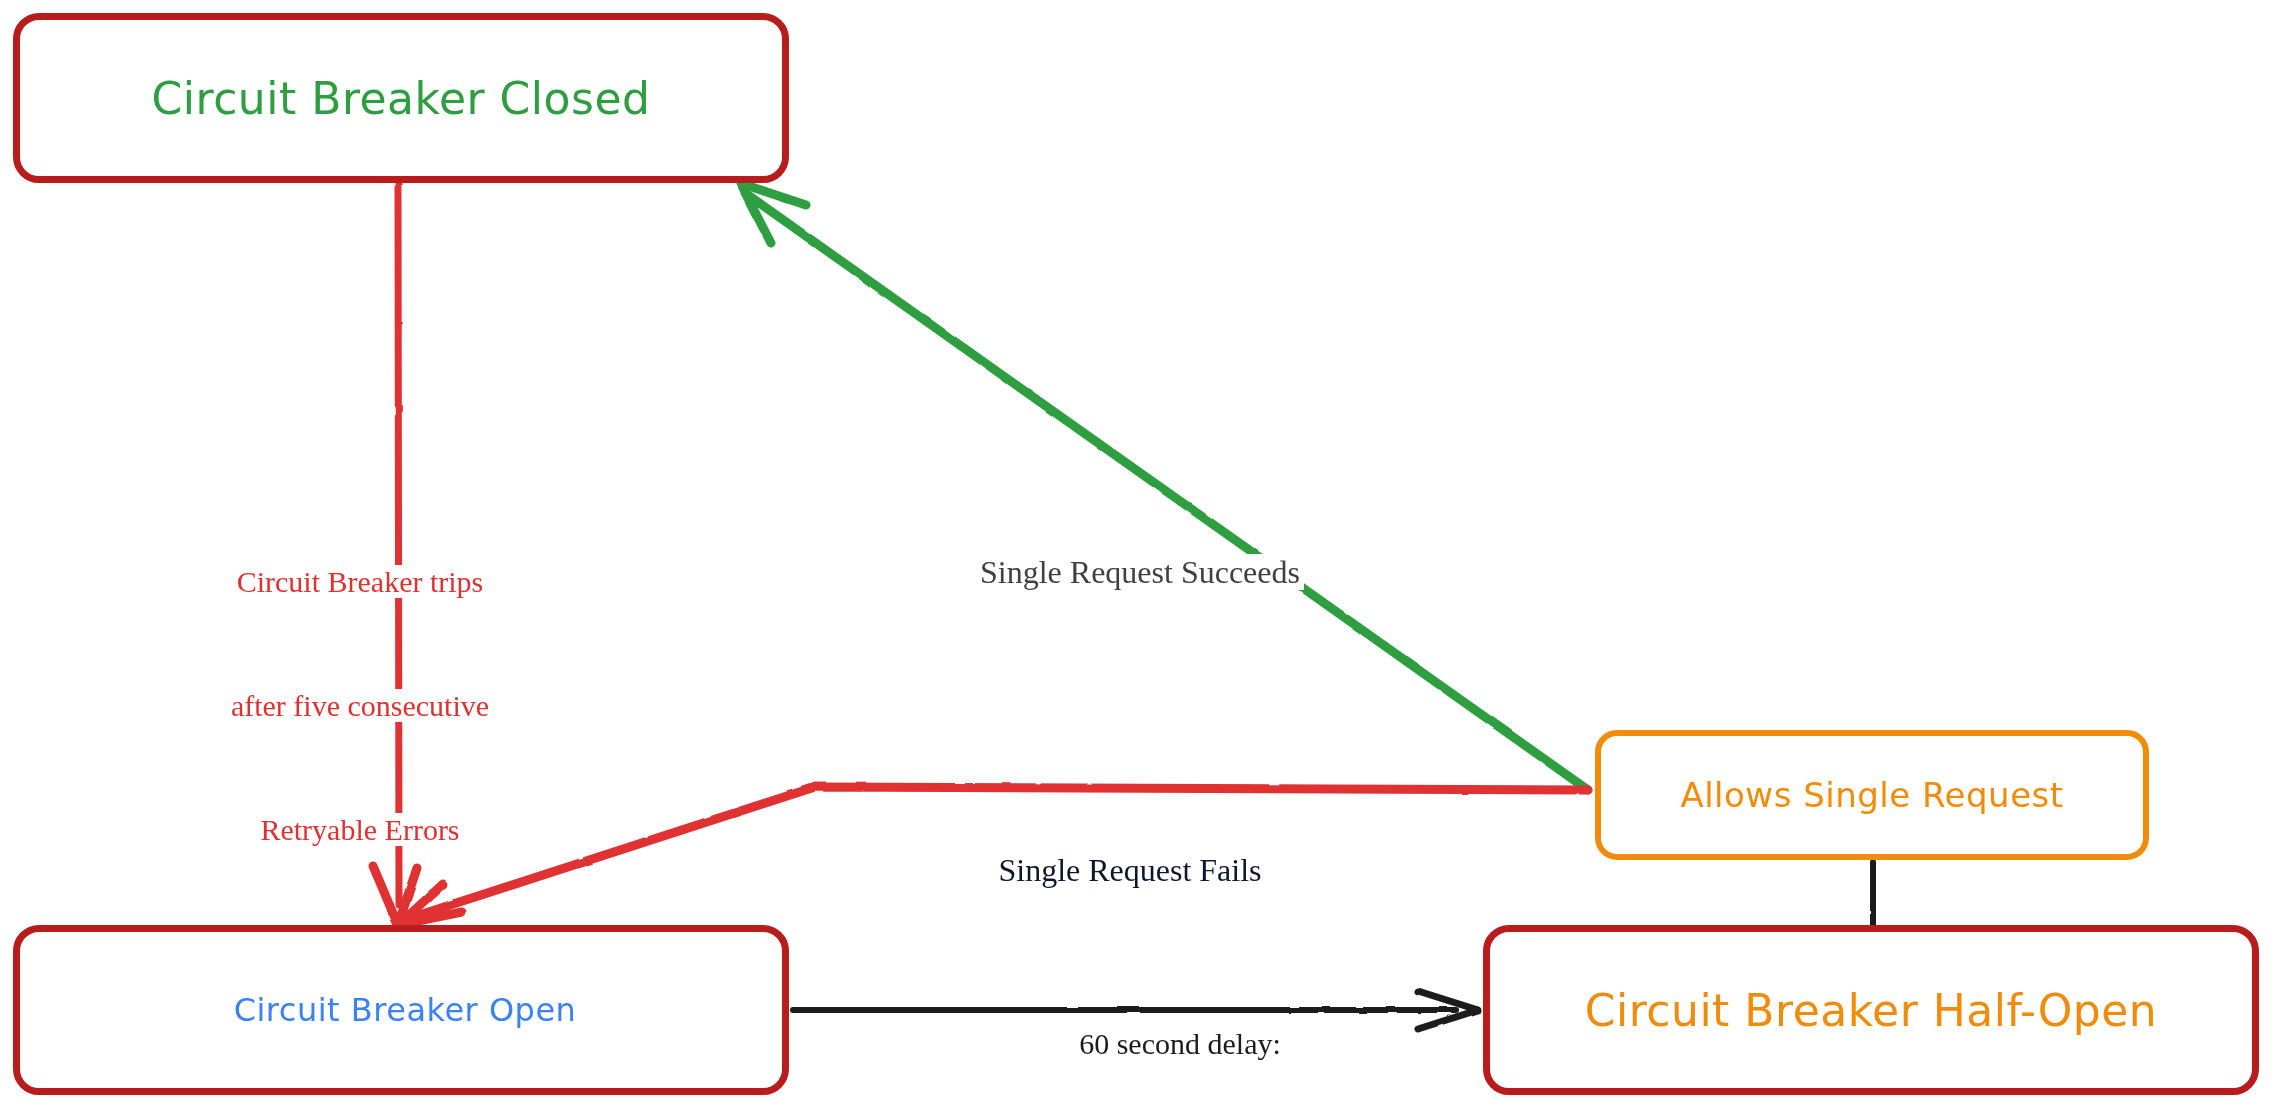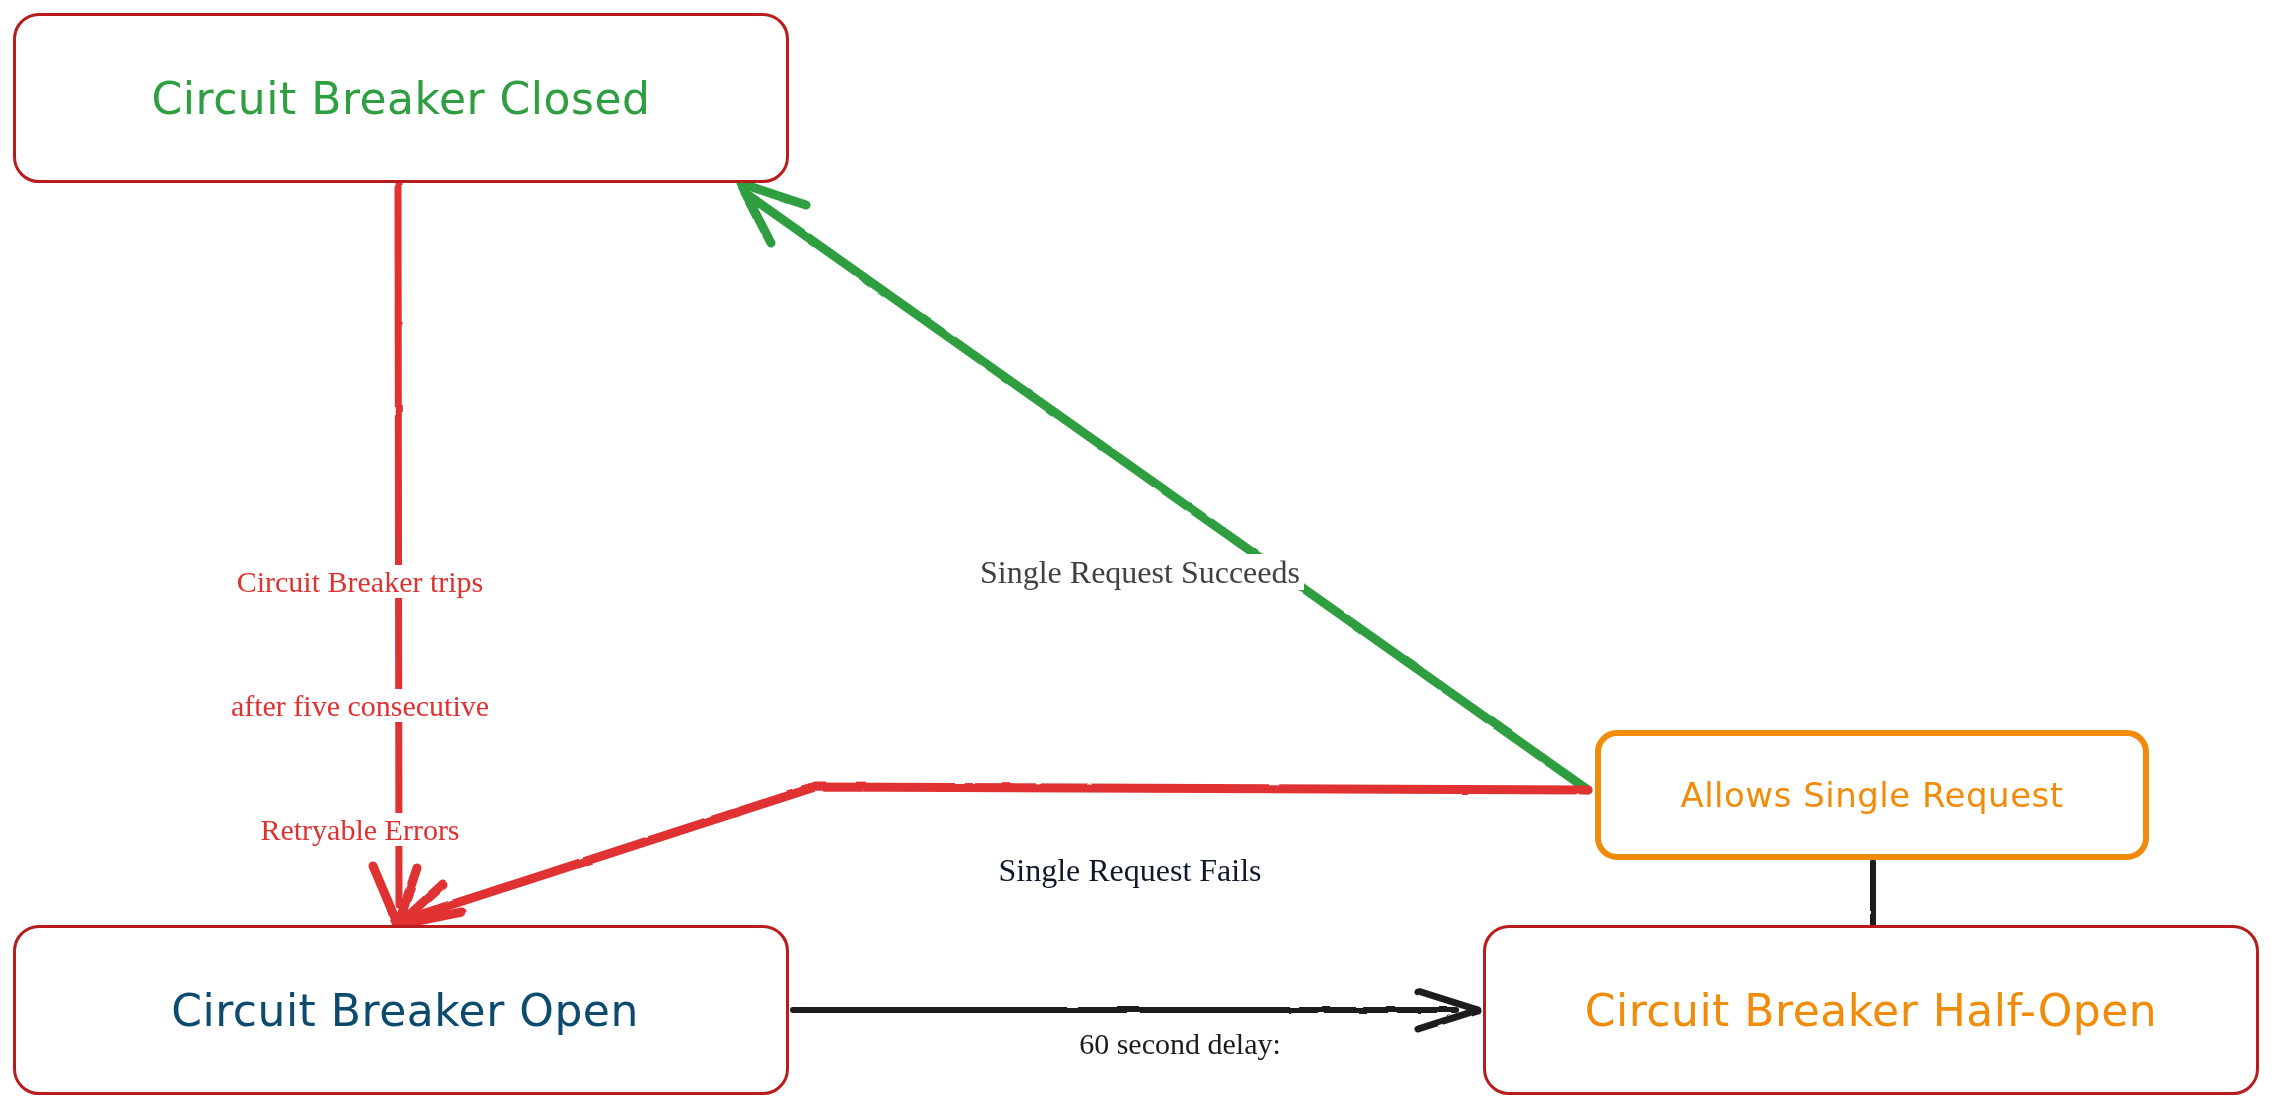--- a/index.html
+++ b/index.html
@@ -26,38 +26,38 @@
   .node {
     position: absolute;
     box-sizing: border-box;
     display: flex;
     align-items: center;
     justify-content: center;
     background: #ffffff;
     border-radius: 26px;
   }
   .node-black {
-    border: 3px solid #b91c1c;
+    border: 7px solid #b91c1c;
   }
   .node-orange {
     border: 6px solid #F08C0A;
     border-radius: 22px;
     justify-content: center;
   }
   .node-label {
     font-family: "DejaVu Sans", sans-serif;
     font-weight: 400;
     letter-spacing: 0.5px;
     white-space: nowrap;
   }
   #node-closed { left: 13px; top: 13px; width: 776px; height: 170px; }
   #node-closed .node-label { font-size: 44px; color: #2E9E41; }
 
   #node-open { left: 13px; top: 925px; width: 776px; height: 170px; }
-  #node-open .node-label { font-size: 44px; color: #0c4a6e; margin-left: 8px; }
+  #node-open .node-label { font-size: 32px; color: #3b82f6; margin-left: 8px; }
 
   #node-halfopen { left: 1483px; top: 925px; width: 776px; height: 170px; }
   #node-halfopen .node-label { font-size: 44px; color: #F08C0A; }
 
   #node-allows { left: 1595px; top: 730px; width: 554px; height: 130px; }
   #node-allows .node-label { font-size: 34px; color: #F08C0A; }
 
   .edge-label {
     position: absolute;
     font-family: Liberation Serif, serif;

